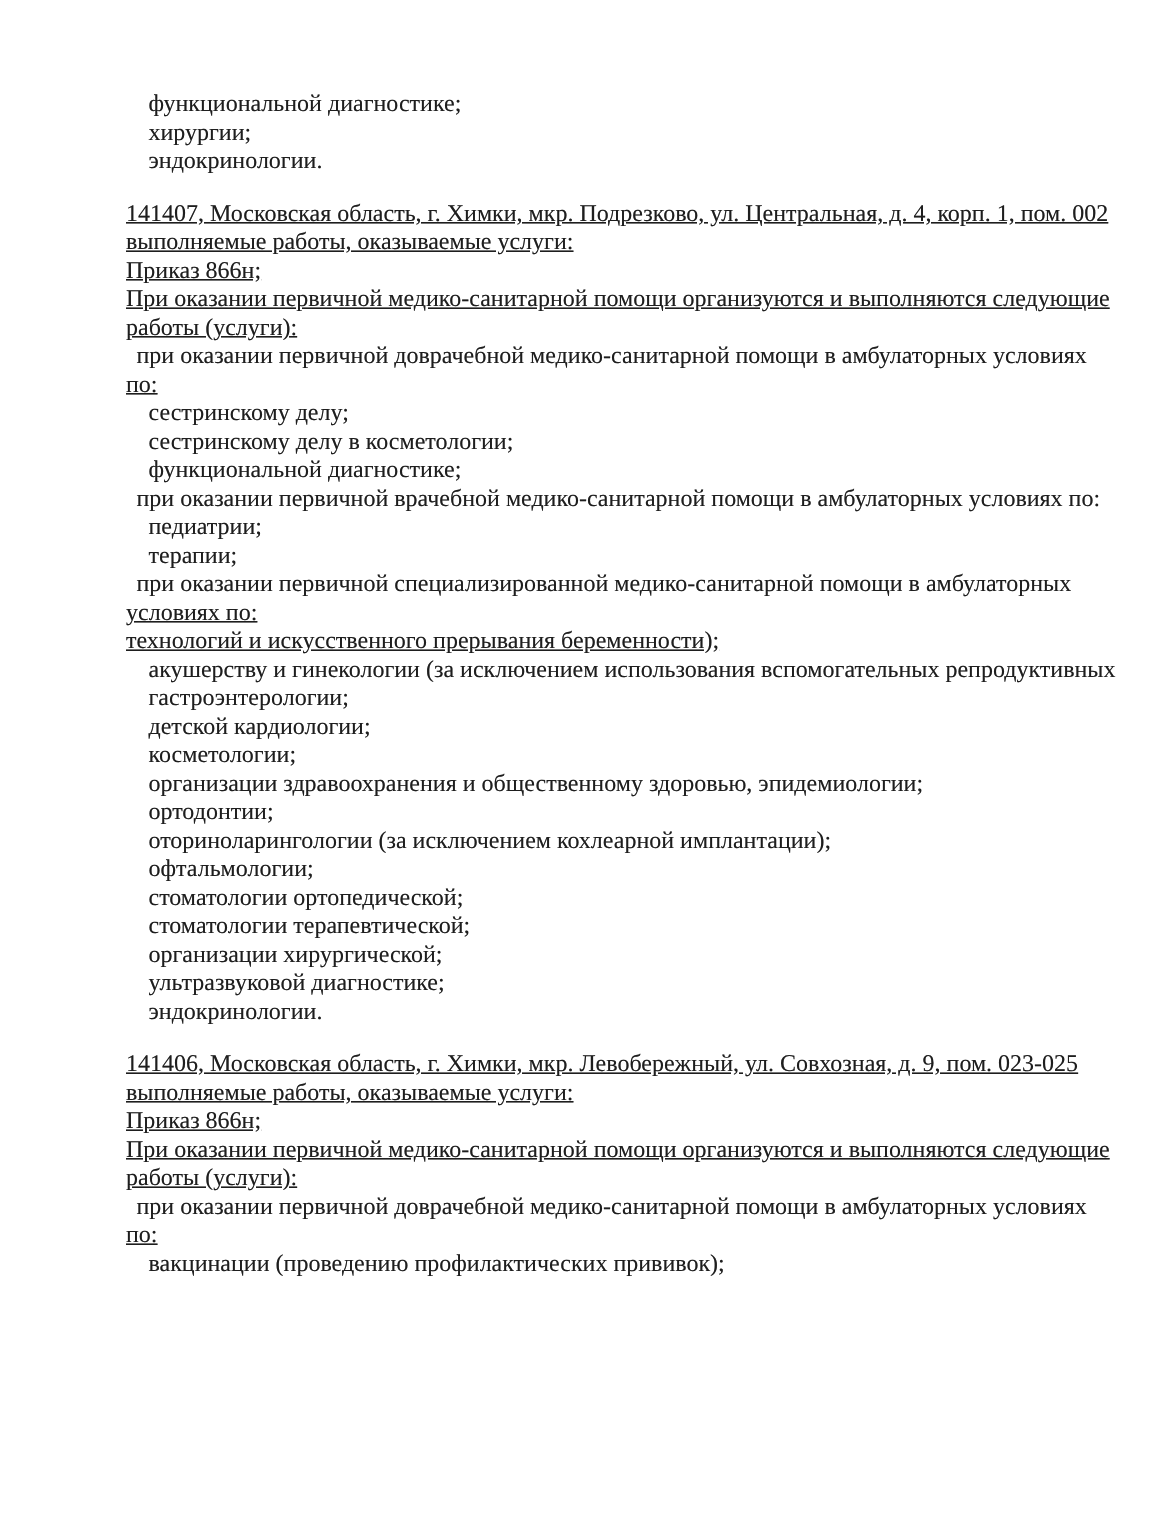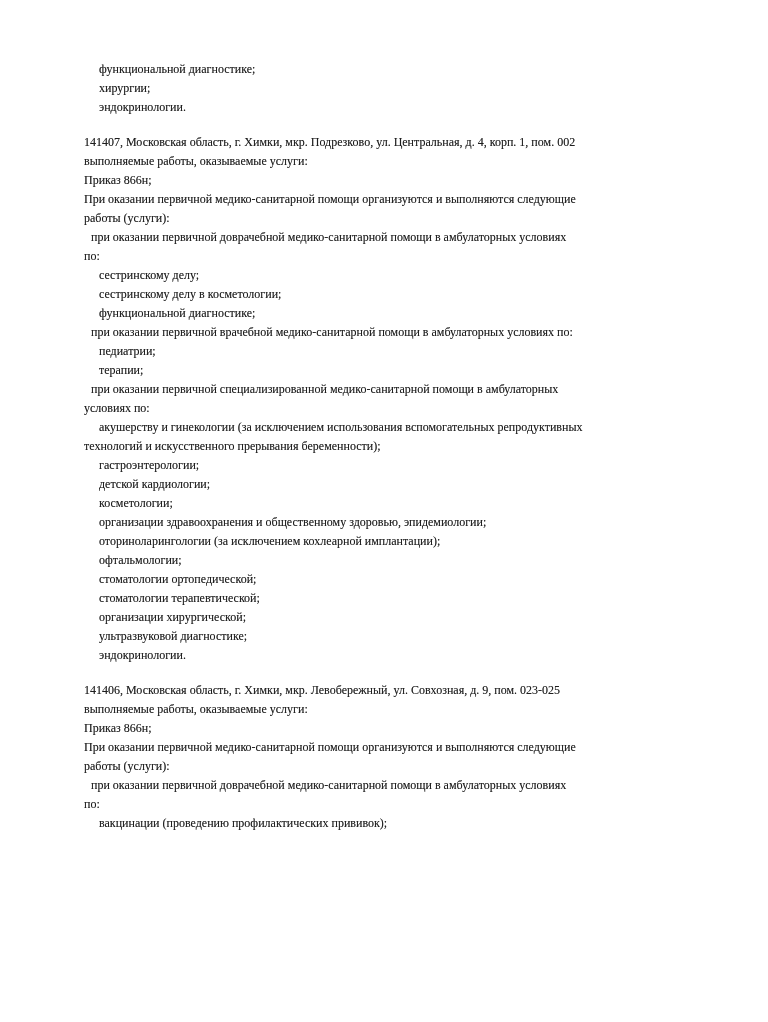--- a/index.html
+++ b/index.html
@@ -11,30 +11,30 @@
     width: 768px;
     height: 1022px;
     overflow: hidden;
   }
   .page {
     box-sizing: border-box;
     width: 768px;
     height: 1022px;
     padding: 60px 20px 0 84px;
     font-family: "Liberation Serif", "DejaVu Serif", serif;
-    font-size: 12px;
+    font-size: 16px;
     color: #1e1e1e;
     text-shadow: 0 0 0.4px rgba(30,30,30,0.45); 
   }
   .line {
     height: 19px;
     line-height: 19px;
     white-space: nowrap;
   }
-  .i0 { padding-left: 0; }
+  .i0 { padding-left: 0; text-decoration: underline; }
   .i1 { padding-left: 7px; }
   .i2 { padding-left: 15px; }
   .gap { height: 16px; }
 </style>
 </head>
 <body>
 
 <div class="page">
     <div class="line i2">функциональной диагностике;</div>
     <div class="line i2">хирургии;</div>
@@ -48,26 +48,27 @@
     <div class="line i1">при оказании первичной доврачебной медико-санитарной помощи в амбулаторных условиях</div>
     <div class="line i0">по:</div>
     <div class="line i2">сестринскому делу;</div>
     <div class="line i2">сестринскому делу в косметологии;</div>
     <div class="line i2">функциональной диагностике;</div>
     <div class="line i1">при оказании первичной врачебной медико-санитарной помощи в амбулаторных условиях по:</div>
     <div class="line i2">педиатрии;</div>
     <div class="line i2">терапии;</div>
     <div class="line i1">при оказании первичной специализированной медико-санитарной помощи в амбулаторных</div>
     <div class="line i0">условиях по:</div>
+    <div class="line i0">технологий и искусственного прерывания беременности);</div>
     <div class="line i2">акушерству и гинекологии (за исключением использования вспомогательных репродуктивных</div>
-    <div class="line i0">технологий и искусственного прерывания беременности);</div>
     <div class="line i2">гастроэнтерологии;</div>
     <div class="line i2">детской кардиологии;</div>
     <div class="line i2">косметологии;</div>
     <div class="line i2">организации здравоохранения и общественному здоровью, эпидемиологии;</div>
+    <div class="line i2">ортодонтии;</div>
     <div class="line i2">оториноларингологии (за исключением кохлеарной имплантации);</div>
     <div class="line i2">офтальмологии;</div>
     <div class="line i2">стоматологии ортопедической;</div>
     <div class="line i2">стоматологии терапевтической;</div>
     <div class="line i2">организации хирургической;</div>
     <div class="line i2">ультразвуковой диагностике;</div>
     <div class="line i2">эндокринологии.</div>
     <div class="gap"></div>
     <div class="line i0">141406, Московская область, г. Химки, мкр. Левобережный, ул. Совхозная, д. 9, пом. 023-025</div>
     <div class="line i0">выполняемые работы, оказываемые услуги:</div>

